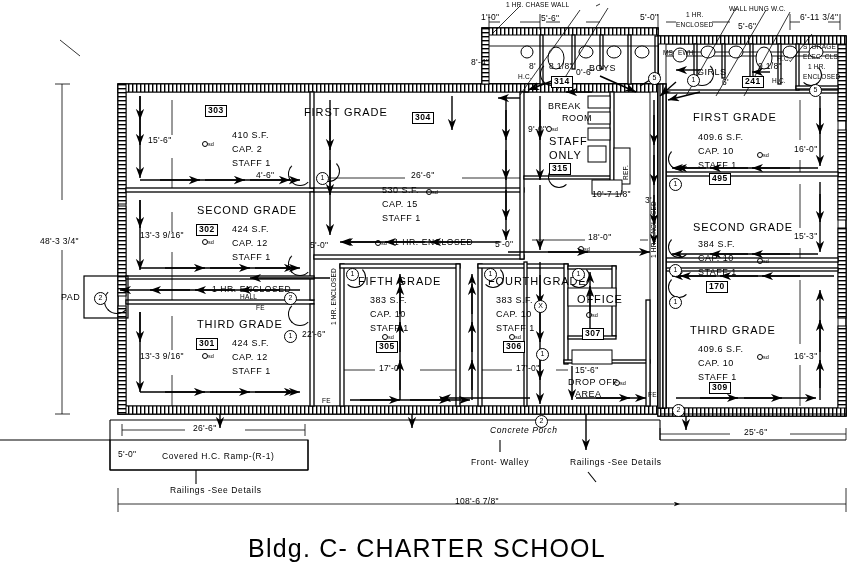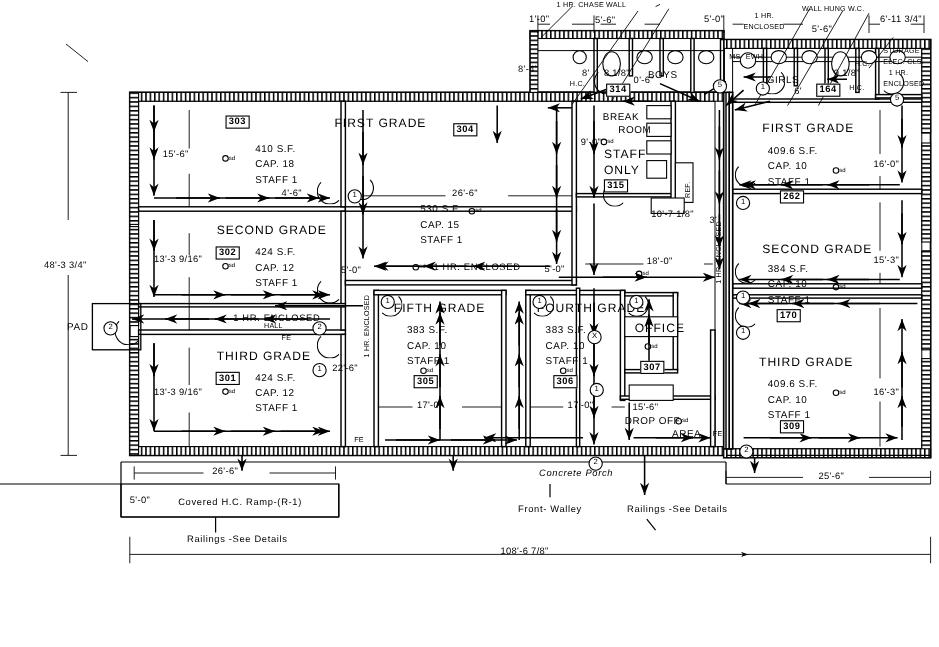--- a/index.html
+++ b/index.html
@@ -415,21 +415,21 @@
   <div class="door" style="left:668px;top:236px;width:20px;height:20px;"></div>
   <div class="door" style="left:668px;top:276px;width:20px;height:20px;"></div>
   <div class="door" style="left:540px;top:62px;width:22px;height:22px;"></div>
   <div class="doorr" style="left:690px;top:62px;width:22px;height:22px;"></div>
   <div class="doorr" style="left:800px;top:64px;width:20px;height:20px;"></div>
   <div class="door" style="left:104px;top:288px;width:24px;height:24px;"></div>
 
   <div class="t rmname" style="left:304px;top:107px;">FIRST GRADE</div>
   <div class="tag" style="left:205px;top:105px;">303</div>
   <div class="t rminfo" style="left:232px;top:131px;">410 S.F.</div>
-  <div class="t rminfo" style="left:232px;top:145px;">CAP. 18</div>
+  <div class="t rminfo" style="left:232px;top:145px;">CAP. 2</div>
   <div class="t rminfo" style="left:232px;top:159px;">STAFF 1</div>
   <div class="sd" style="left:208px;top:141px;">sd</div>
 
   <div class="t rmname" style="left:197px;top:205px;">SECOND GRADE</div>
   <div class="tag" style="left:196px;top:224px;">302</div>
   <div class="t rminfo" style="left:232px;top:225px;">424 S.F.</div>
   <div class="t rminfo" style="left:232px;top:239px;">CAP. 12</div>
   <div class="t rminfo" style="left:232px;top:253px;">STAFF 1</div>
   <div class="sd" style="left:208px;top:239px;">sd</div>
 
@@ -469,49 +469,49 @@
   <div class="t rmname" style="left:549px;top:136px;">STAFF</div>
   <div class="t rmname" style="left:549px;top:150px;">ONLY</div>
   <div class="tag" style="left:549px;top:163px;">315</div>
   <div class="t rminfo" style="left:548px;top:102px;">BREAK</div>
   <div class="t rminfo" style="left:546px;top:114px;padding-left:16px;">ROOM</div>
   <div class="sd" style="left:552px;top:126px;">sd</div>
   <div class="sd" style="left:584px;top:246px;">sd</div>
   <div class="t tiny vert" style="left:623px;top:180px;">REF.</div>
 
   <div class="t rminfo" style="left:568px;top:378px;">DROP OFF</div>
-  <div class="t rminfo" style="left:575px;top:390px;padding-left:36px;">AREA</div>
+  <div class="t rminfo" style="left:575px;top:390px;">AREA</div>
   <div class="sd" style="left:620px;top:380px;">sd</div>
 
   <div class="t rmname" style="left:693px;top:112px;">FIRST GRADE</div>
   <div class="t rminfo" style="left:698px;top:133px;">409.6 S.F.</div>
   <div class="t rminfo" style="left:698px;top:147px;">CAP. 10</div>
   <div class="t rminfo" style="left:698px;top:161px;">STAFF 1</div>
   <div class="sd" style="left:763px;top:152px;">sd</div>
-  <div class="tag" style="left:709px;top:173px;">262</div>
+  <div class="tag" style="left:709px;top:173px;">495</div>
 
   <div class="t rmname" style="left:693px;top:222px;">SECOND GRADE</div>
   <div class="t rminfo" style="left:698px;top:240px;">384 S.F.</div>
   <div class="t rminfo" style="left:698px;top:254px;">CAP. 10</div>
   <div class="t rminfo" style="left:698px;top:268px;">STAFF 1</div>
   <div class="sd" style="left:763px;top:258px;">sd</div>
   <div class="tag" style="left:706px;top:281px;">170</div>
 
   <div class="t rmname" style="left:690px;top:325px;">THIRD GRADE</div>
   <div class="t rminfo" style="left:698px;top:345px;">409.6 S.F.</div>
   <div class="t rminfo" style="left:698px;top:359px;">CAP. 10</div>
   <div class="t rminfo" style="left:698px;top:373px;">STAFF 1</div>
   <div class="sd" style="left:763px;top:354px;">sd</div>
   <div class="tag" style="left:709px;top:382px;">309</div>
 
   <div class="t rminfo" style="left:589px;top:64px;">BOYS</div>
   <div class="t tiny" style="left:518px;top:74px;">H.C.</div>
   <div class="tag" style="left:551px;top:76px;">314</div>
   <div class="t rminfo" style="left:697px;top:68px;">GIRLS</div>
-  <div class="tag" style="left:742px;top:76px;">164</div>
+  <div class="tag" style="left:742px;top:76px;">241</div>
   <div class="t tiny" style="left:772px;top:78px;">H.C.</div>
   <div class="t tiny" style="left:777px;top:56px;">H.C.</div>
   <div class="t tiny" style="left:663px;top:50px;">MS</div>
   <div class="t tiny" style="left:678px;top:50px;">EWH</div>
   <div class="t tiny" style="left:729px;top:6px;">WALL HUNG W.C.</div>
   <div class="t tiny" style="left:506px;top:2px;">1 HR. CHASE WALL</div>
   <div class="t tiny" style="left:686px;top:12px;">1 HR.</div>
   <div class="t tiny" style="left:676px;top:22px;">ENCLOSED</div>
   <div class="t tiny" style="left:803px;top:44px;">STORAGE</div>
   <div class="t tiny" style="left:803px;top:54px;">ELEC. CLS.</div>
@@ -587,14 +587,17 @@
   <div class="circ" style="left:669px;top:264px;">1</div>
   <div class="circ" style="left:669px;top:178px;">1</div>
   <div class="circ" style="left:648px;top:72px;">5</div>
   <div class="circ" style="left:687px;top:74px;">1</div>
   <div class="circ" style="left:809px;top:84px;">5</div>
   <div class="circ" style="left:672px;top:404px;">2</div>
   <div class="circ" style="left:536px;top:348px;">1</div>
   <div class="circ" style="left:534px;top:300px;">X</div>
   <div class="circ" style="left:535px;top:415px;">2</div>
 
+  <div id="title" style="top:534px;">
+    <div class="title-main">Bldg. C- CHARTER SCHOOL</div>
+  </div>
 
 </div>
 
 </body></html>

